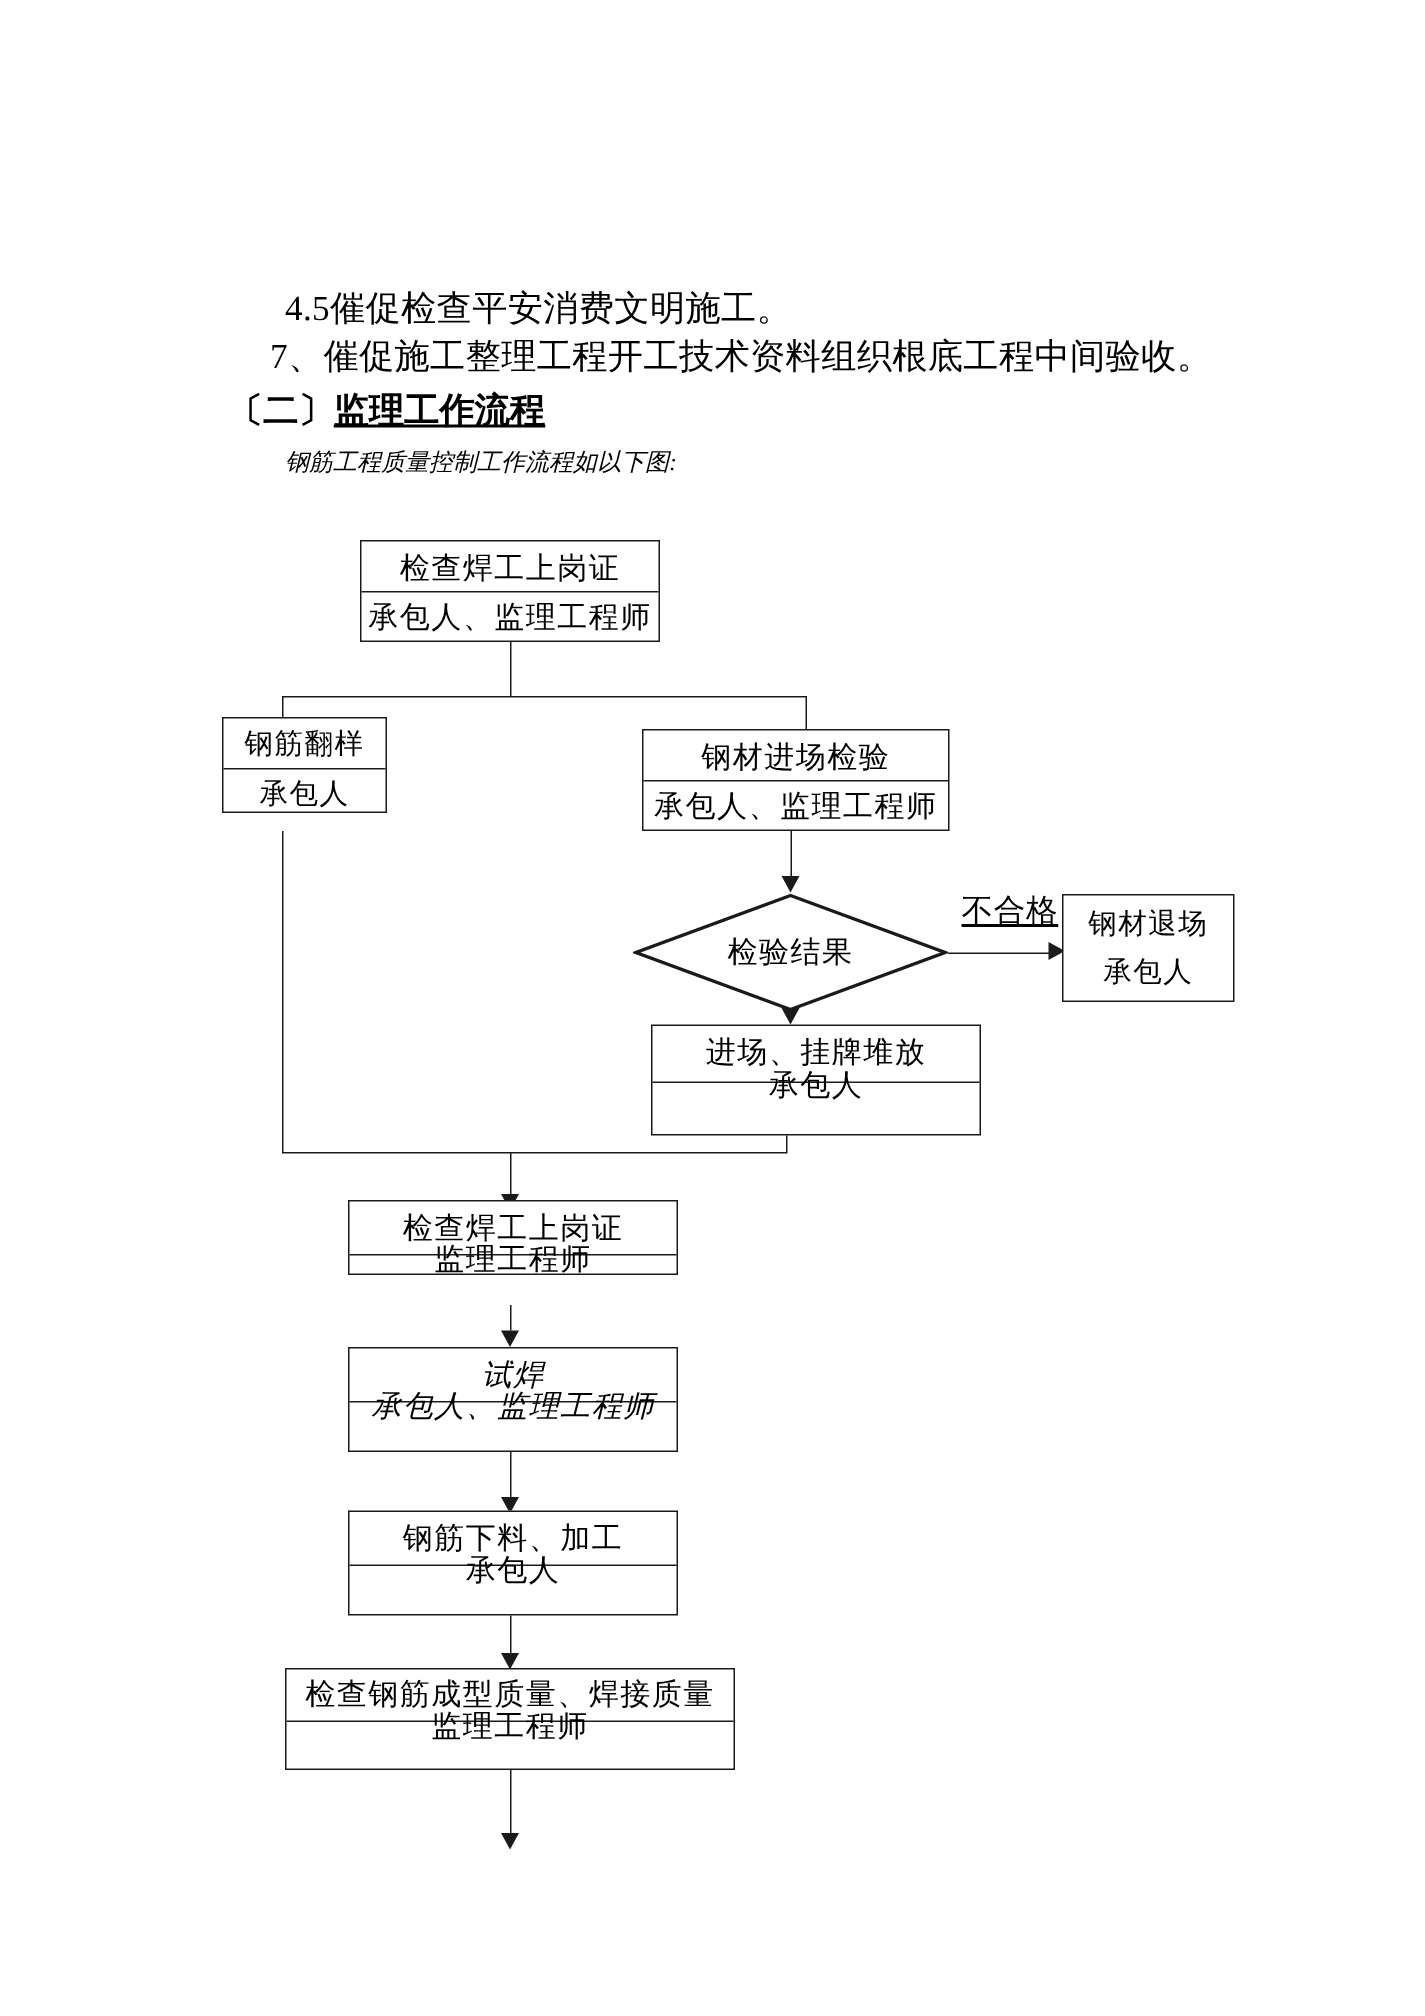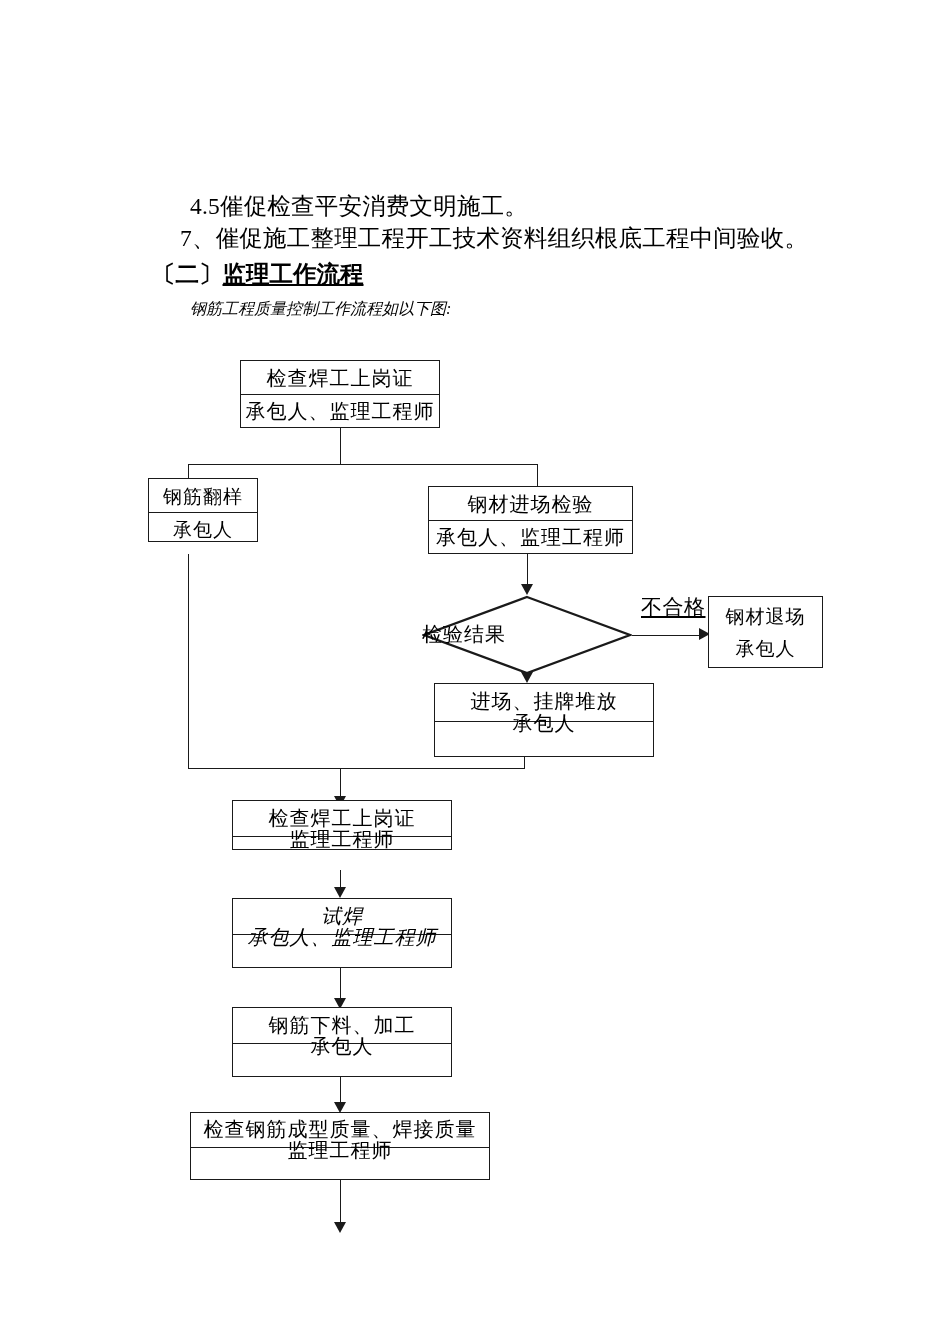--- a/index.html
+++ b/index.html
@@ -88,20 +88,21 @@
 
   
   .diamond-wrap {
     position: absolute;
   }
   .diamond-wrap svg { display: block; }
   .diamond-label {
     position: absolute;
     left: 0;
     right: 0;
+    text-align: center;
     font-family: "DejaVu Serif", "Liberation Serif", serif;
     font-size: 20px;
     line-height: 24px;
     white-space: nowrap;
     letter-spacing: 1px;
   }
 
   .edge-label {
     position: absolute;
     font-family: "Liberation Serif", "DejaVu Serif", serif;

